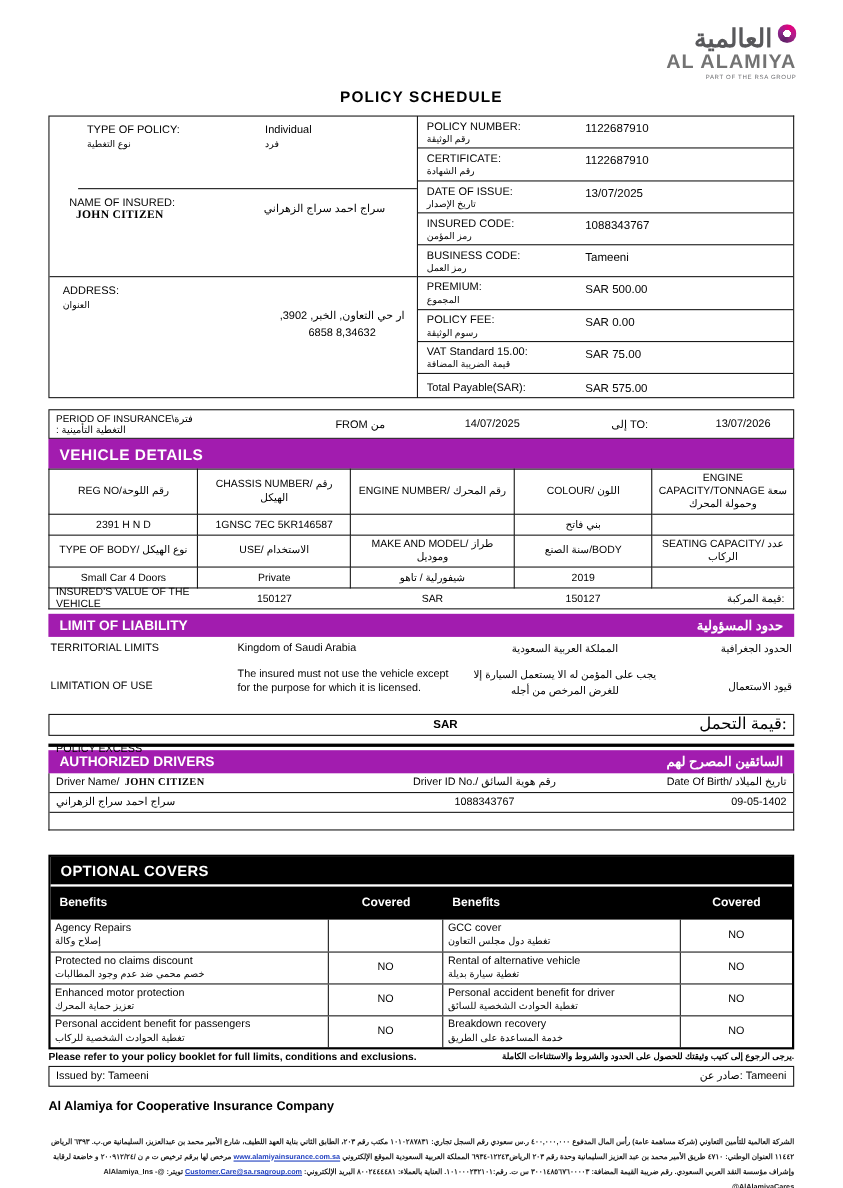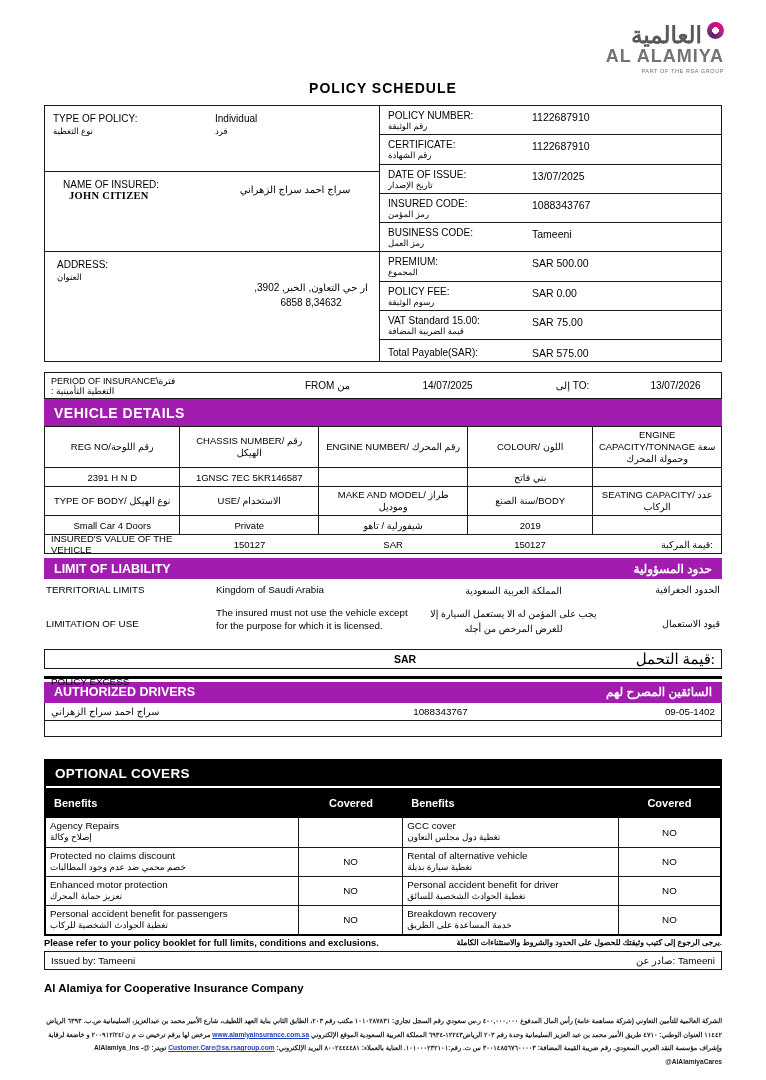--- a/index.html
+++ b/index.html
@@ -26,21 +26,21 @@
   
   .top-tables { display: flex; margin-top: 9px; }
   .info-left { width: 336px; border: 1.5px solid #1a1a1a; border-right: 1px solid #1a1a1a; display: flex; flex-direction: column; }
   .il-row { display: flex; border-bottom: 1px solid #1a1a1a; }
   .il-row:last-child { border-bottom: none; flex: 1; }
   .il-label { width: 168px; padding: 7px 4px 4px 8px; }
   .il-value { flex: 1; padding: 7px 4px 4px 2px; }
   .lbl-en { font-size: 10px; }
   .lbl-ar { font-size: 8.5px; margin-top: 2px; }
   .serif-name { font-family: "Liberation Serif", serif; font-weight: bold; font-size: 10.5px; letter-spacing: 0.3px; padding-left: 6px; }
-  .row-type { height: 66px; }
+  .row-type { height: 66px; margin-left: 26px; }
   .row-name { height: 80px; }
   .row-name .il-label { padding-left: 18px; }
   .row-addr .il-label { padding-left: 12px; }
   .name-ar { text-align: center; padding-top: 12px; }
   .addr-val { direction: rtl; text-align: center; padding: 28px 10px 0 40px; line-height: 1.5; }
 
   .info-right { width: 342px; border: 1.5px solid #1a1a1a; border-left: none; display: flex; flex-direction: column; }
   .ir-row { display: flex; border-bottom: 1px solid #1a1a1a; height: 29.3px; align-items: flex-start; }
   .ir-row:last-child { border-bottom: none; flex: 1; }
   .ir-label { width: 148px; padding: 4px 2px 2px 8px; }
@@ -326,20 +326,28 @@
     <div class="ex-ar">قيمة التحمل:</div>
   </div>
 
   <div class="thick-divider"></div>
 
   <div class="black-bar bar-sub bar-drivers">
     <span>AUTHORIZED DRIVERS</span>
     <span class="bar-ar">السائقين المصرح لهم</span>
   </div>
   <div class="drv-table">
+    <div class="drv-head">
+      <div class="d-c1">
+        <span>Driver Name/</span>
+        <span class="serif-name">JOHN CITIZEN</span>
+      </div>
+      <div class="d-c2">Driver ID No./ رقم هوية السائق</div>
+      <div class="d-c3">Date Of Birth/ تاريخ الميلاد</div>
+    </div>
     <div class="drv-row">
       <div class="d-c1">سراج احمد سراج الزهراني</div>
       <div class="d-c2">1088343767</div>
       <div class="d-c3">09-05-1402</div>
     </div>
     <div class="drv-row drv-empty" style="border-bottom:none;"></div>
   </div>
 
   <div class="opt-box">
     <div class="opt-title">OPTIONAL COVERS</div>

